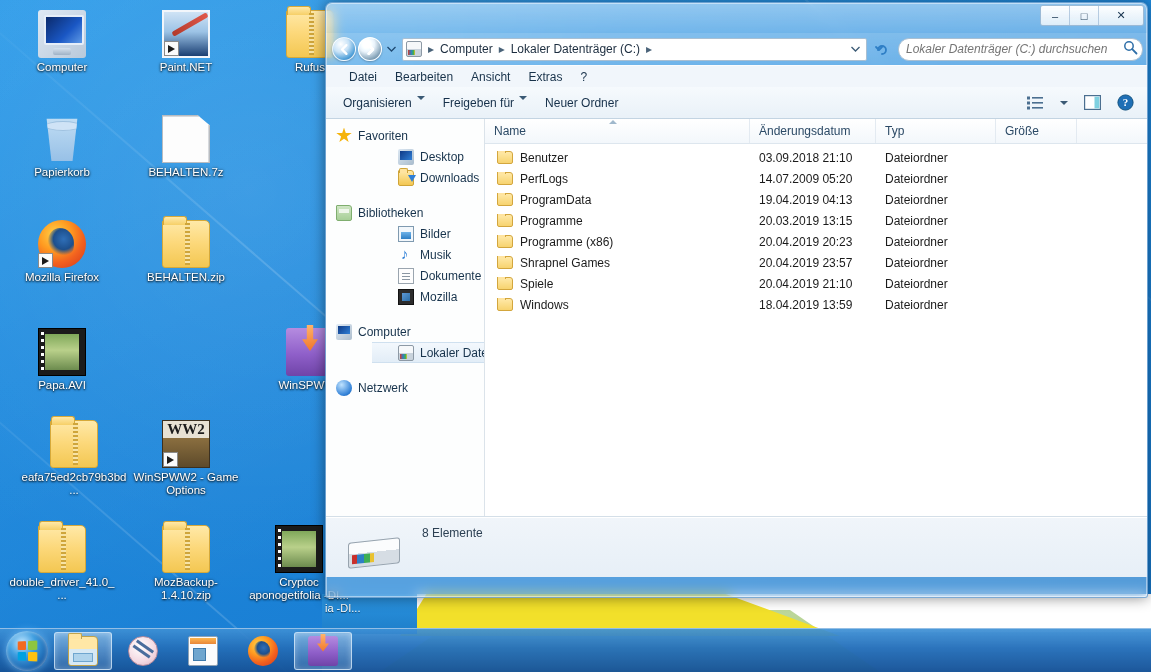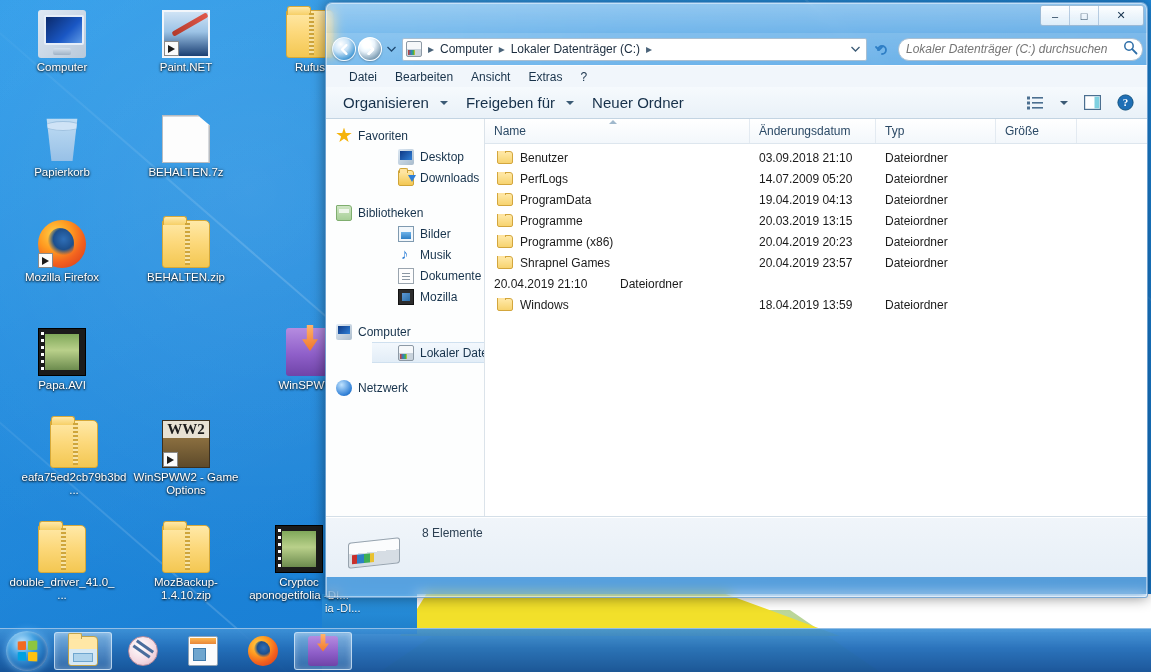--- a/index.html
+++ b/index.html
@@ -275,22 +275,22 @@
   .menuitem { padding: 2px 9px; font-size:12px; color:#18324a; cursor:pointer; }
 
   #toolbar {
     height: 32px; display:flex; align-items:center;
     padding-left: 8px;
     background: linear-gradient(to bottom, #f6fafd, #e9f1f8);
     border-bottom: 1px solid #c3d4e2;
     position: relative;
   }
   .tbitem {
-    display:flex; align-items:center; gap:11px;
-    padding: 4px 9px; font-size:15px; color:#16304a; cursor:pointer; border-radius:2px;
+    display:flex; align-items:flex-start; gap:5px;
+    padding: 4px 9px; font-size:12px; color:#16304a; cursor:pointer; border-radius:2px;
   }
   .caret { width:0;height:0;border-left:4px solid transparent;border-right:4px solid transparent;border-top:4px solid #3b5a75; }
   #tb-right { position:absolute; right:8px; display:flex; align-items:center; gap:6px; }
   .tbicon { display:flex; align-items:center; justify-content:center; padding:4px 5px; border-radius:2px; cursor:pointer; }
 
   #body {
     display: flex; height: 398px;
     background: #fff;
     border-bottom: 1px solid #d4dfe8;
   }
@@ -773,20 +773,24 @@
           <div class="frow">
             <div class="fcell fname">
               <span class="fldr"></span>
               <span>Shrapnel Games</span>
             </div>
             <div class="fcell fdate">20.04.2019 23:57</div>
             <div class="fcell ftype">Dateiordner</div>
             <div class="fcell fsize"></div>
           </div>
           <div class="frow">
+            <div class="fcell fname">
+              <span class="fldr"></span>
+              <span>Spiele</span>
+            </div>
             <div class="fcell fdate">20.04.2019 21:10</div>
             <div class="fcell ftype">Dateiordner</div>
             <div class="fcell fsize"></div>
           </div>
           <div class="frow">
             <div class="fcell fname">
               <span class="fldr"></span>
               <span>Windows</span>
             </div>
             <div class="fcell fdate">18.04.2019 13:59</div>

